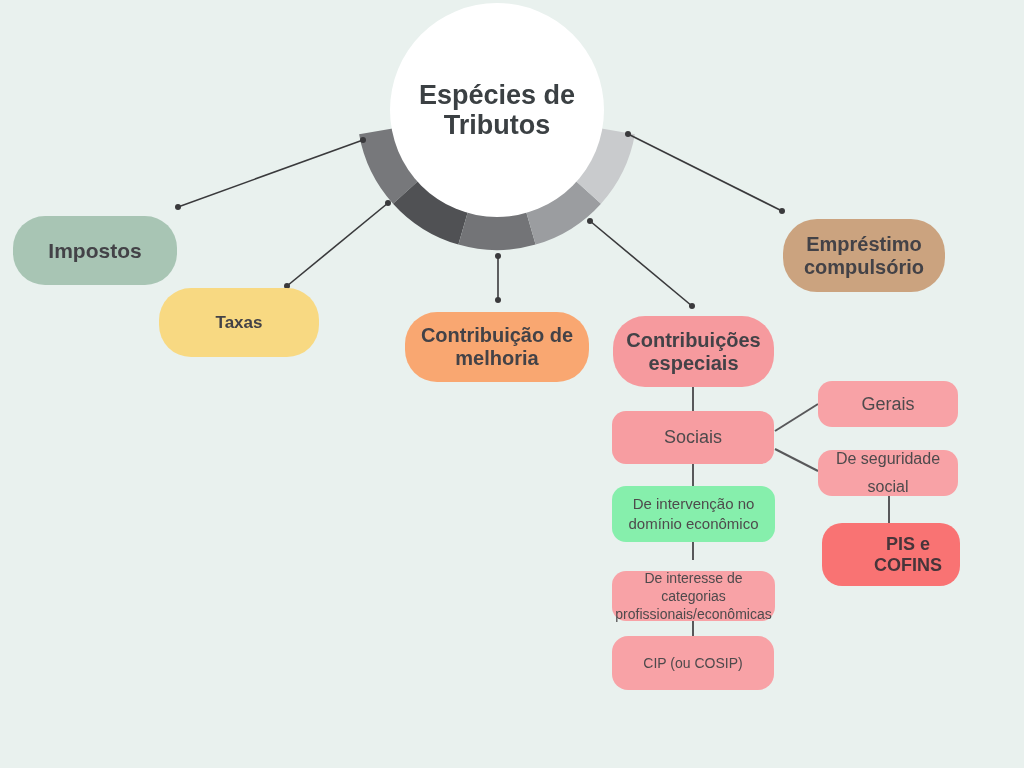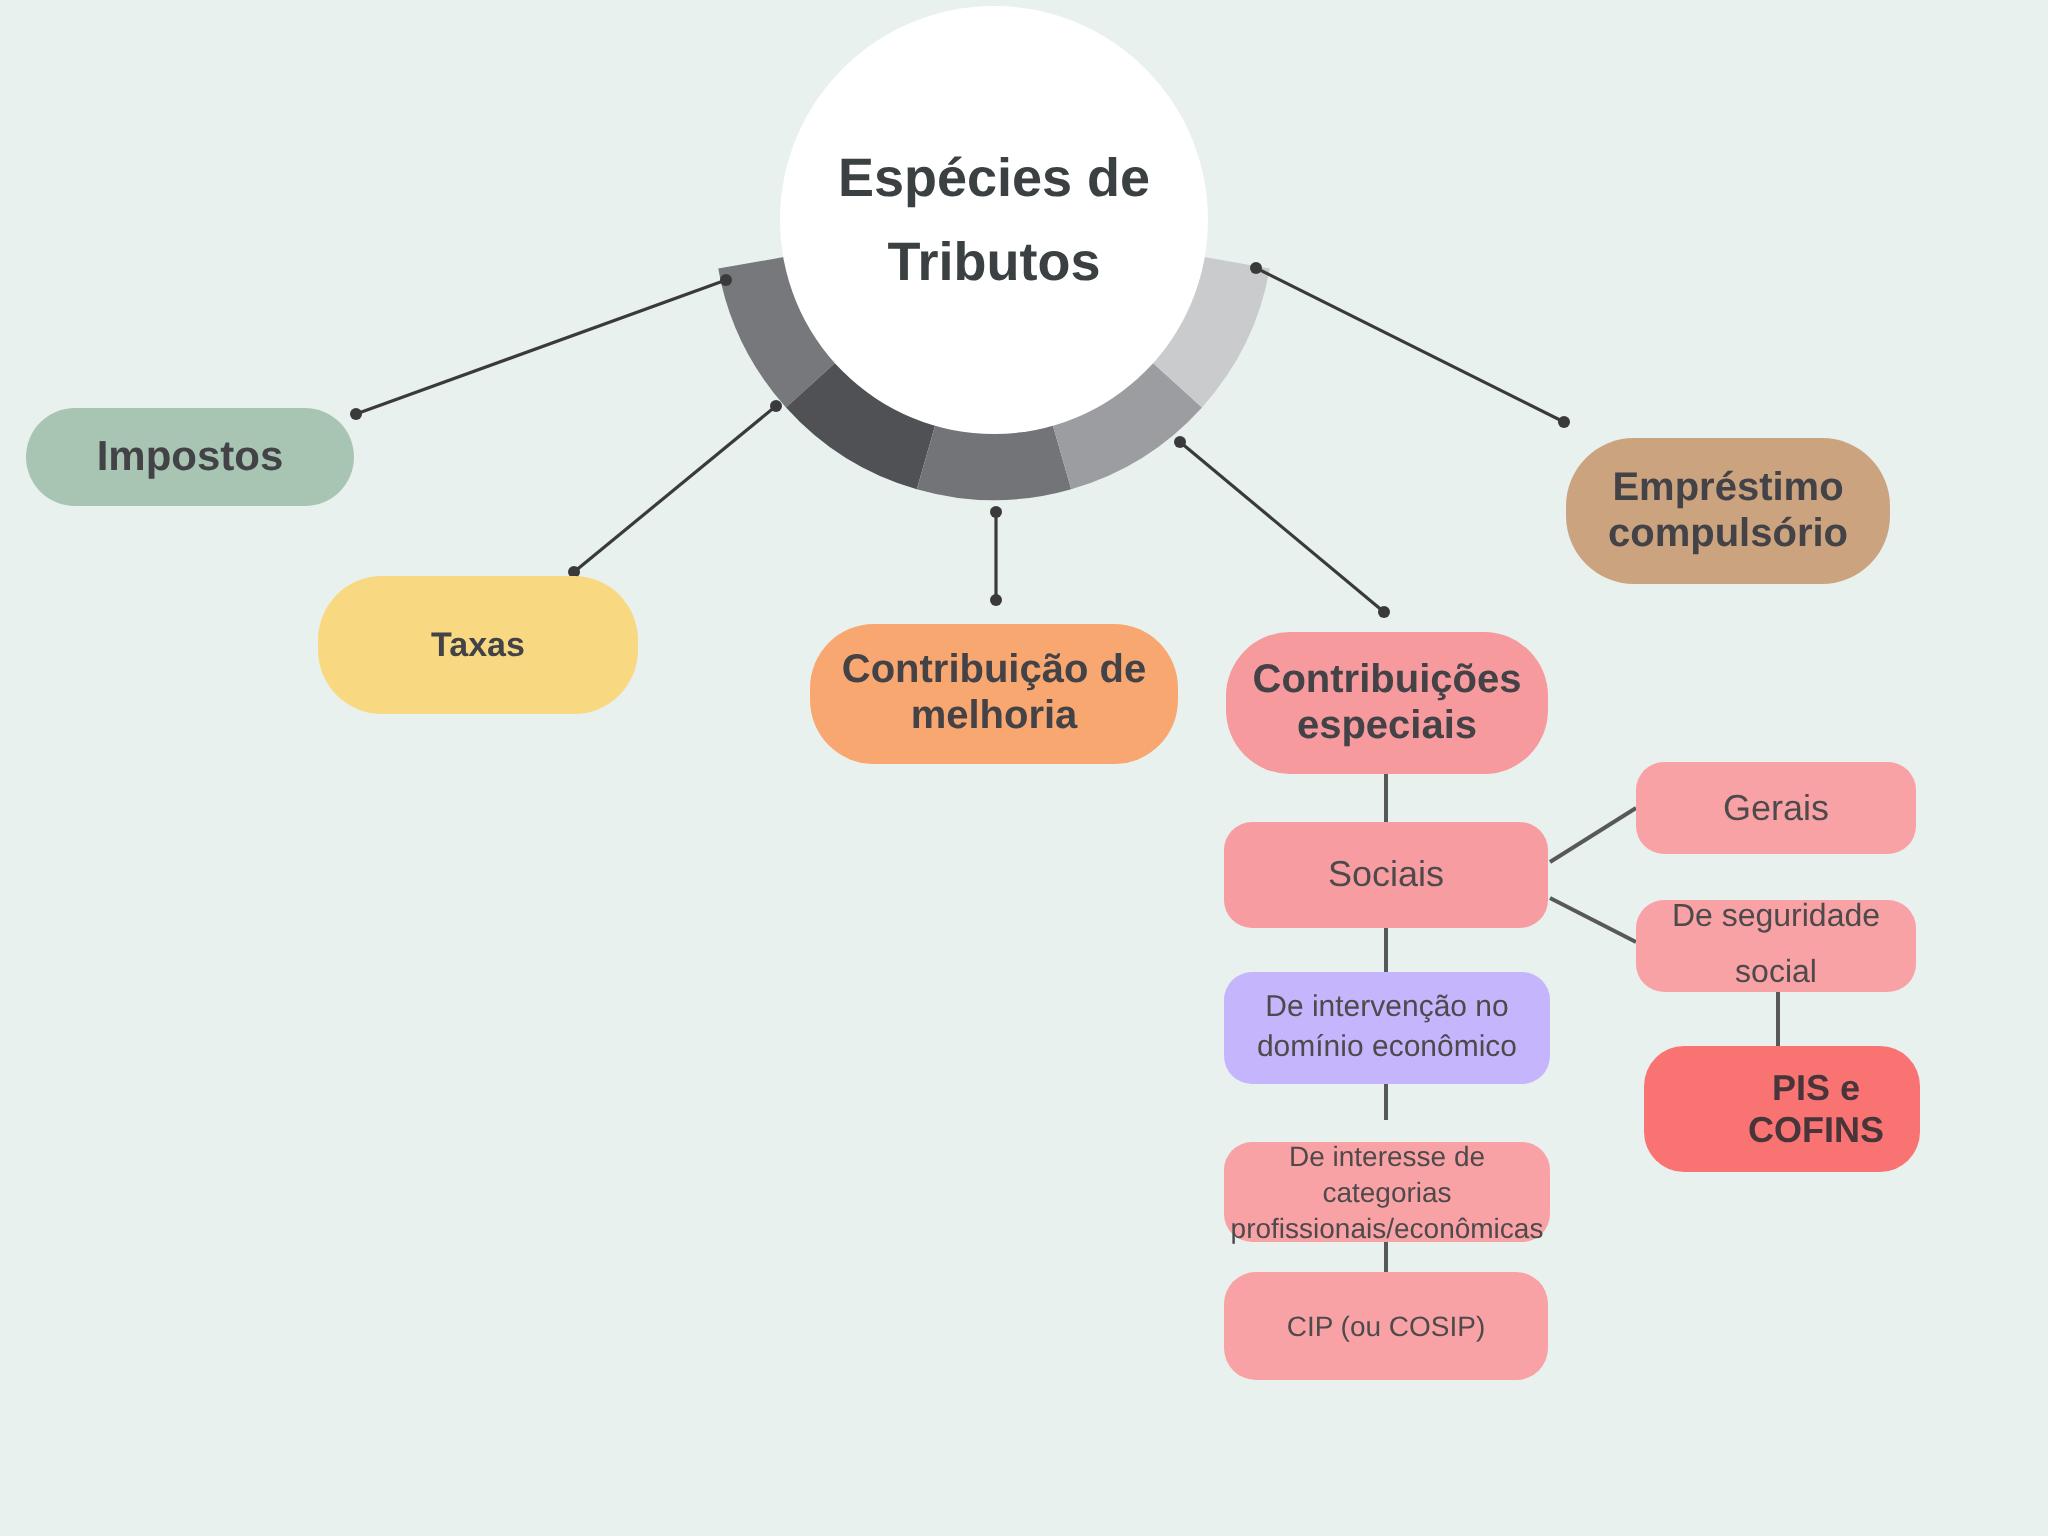--- a/index.html
+++ b/index.html
@@ -23,35 +23,35 @@
     position: absolute;
     left: 390px; top: 3px;
     width: 214px; height: 214px;
     border-radius: 50%;
     background: #ffffff;
     display: flex; align-items: center; justify-content: center;
     text-align: center;
   }
   .center-title {
     font-size: 27px; font-weight: bold;
-    line-height: 42px;
+    line-height: 30px;
     color: #3b4043;
     padding: 0 18px;
   }
   .node {
     position: absolute;
     display: flex; align-items: center; justify-content: center;
     text-align: center;
     box-sizing: border-box;
     padding: 4px 10px;
   }
   .lvl1 { font-weight: bold; font-size: 20px; color: #434247; border-radius: 32px; }
   .lvl2 { font-weight: normal; color: #4e4a4c; border-radius: 14px; }
 
-  .n-impostos    { left: 13px;  top: 204px; width: 164px; height: 49px; font-size: 21px; }
+  .n-impostos    { left: 13px;  top: 216px; width: 164px; height: 69px; font-size: 21px; }
   .n-taxas       { left: 159px; top: 288px; width: 160px; height: 69px; font-size: 17px; }
   .n-melhoria    { left: 405px; top: 312px; width: 184px; height: 70px; }
   .n-especiais   { left: 613px; top: 316px; width: 161px; height: 71px; }
   .n-emprestimo  { left: 783px; top: 219px; width: 162px; height: 73px; border-radius: 34px; }
 
   .n-sociais     { left: 612px; top: 411px; width: 162px; height: 53px; font-size: 18px; }
   .n-gerais      { left: 818px; top: 381px; width: 140px; height: 46px; font-size: 18px; }
   .n-seguridade  { left: 818px; top: 450px; width: 140px; height: 46px; font-size: 16px; line-height: 28px; }
   .n-pis         { left: 822px; top: 523px; width: 138px; height: 63px; font-size: 18px;
                    font-weight: bold; color: #47353a; border-radius: 20px; }
@@ -112,17 +112,17 @@
   <div class="node lvl1 n-impostos" style="background: rgb(168, 197, 180);">Impostos</div>
   <div class="node lvl1 n-taxas" style="background: rgb(248, 217, 130);">Taxas</div>
   <div class="node lvl1 n-melhoria" style="background: rgb(249, 167, 113);">Contribuição de melhoria</div>
   <div class="node lvl1 n-especiais" style="background: rgb(246, 154, 158);">Contribuições especiais</div>
   <div class="node lvl1 n-emprestimo" style="background: rgb(203, 163, 127);">Empréstimo compulsório</div>
 
   <div class="node lvl2 n-sociais" style="background: rgb(247, 157, 161);">Sociais</div>
   <div class="node lvl2 n-gerais" style="background: rgb(248, 162, 166);">Gerais</div>
   <div class="node lvl2 n-seguridade" style="background: rgb(248, 162, 166);">De seguridade social</div>
   <div class="node n-pis" style="background: rgb(249, 115, 115); padding-left: 44px;">PIS e COFINS</div>
-  <div class="node lvl2 n-intervencao" style="background: #c4b5fd;">De intervenção no domínio econômico</div>
+  <div class="node lvl2 n-intervencao" style="background: #86efac;">De intervenção no domínio econômico</div>
   <div class="node lvl2 n-interesse" style="background: rgb(248, 162, 166);">De interesse de categorias profissionais/econômicas</div>
   <div class="node lvl2 n-cip" style="background: rgb(248, 162, 166);">CIP (ou COSIP)</div>
 
 </div>
 
 </body></html>

